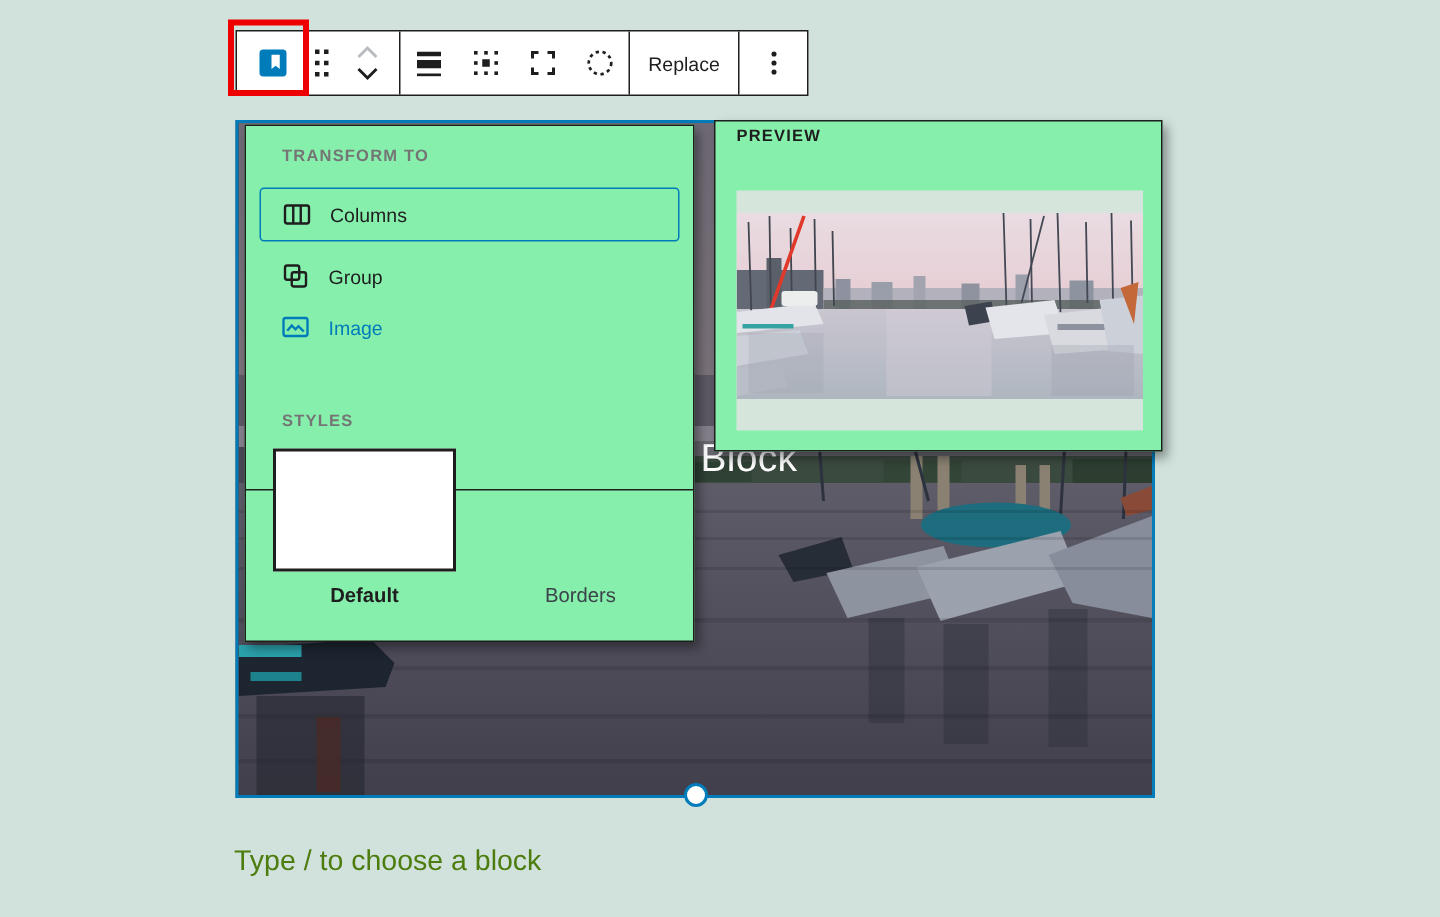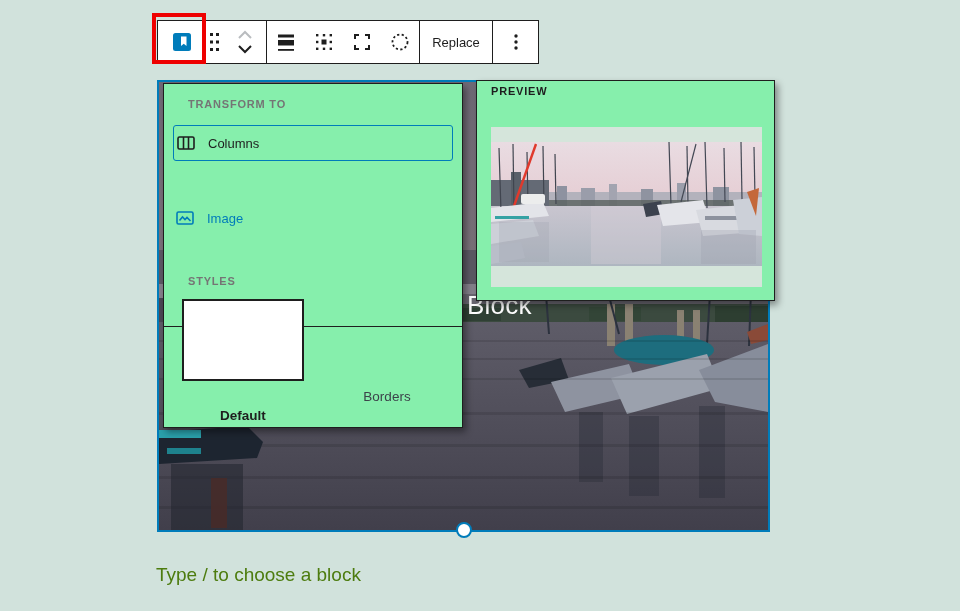--- a/index.html
+++ b/index.html
@@ -59,34 +59,34 @@
   .pop-header{
     position:absolute;font-size:11px;font-weight:bold;letter-spacing:.8px;
     text-transform:uppercase;color:#757575;
   }
   .hdr-transform{left:24px;top:14px;}
   .hdr-styles{left:24px;top:179px;margin-top:12px;}
   .hdr-preview{left:14px;top:4px;color:#1e1e1e;}
 
   .menu-item{
     position:absolute;left:9px;width:280px;height:32px;display:flex;align-items:center;
-    gap:10px;padding-left:0;box-sizing:border-box;cursor:pointer;border-radius:3px;
+    gap:10px;padding-left:12px;box-sizing:border-box;cursor:pointer;border-radius:3px;
     font-size:13px;color:#1e1e1e;
   }
   .mi-columns{top:41px;height:36px;border:1.5px solid #007cba;}
   .mi-group{top:84px;}
   .mi-image{top:118px;color:#007cba;}
   .pop-divider{position:absolute;left:0;top:242px;width:100%;height:1px;background:#1e1e1e;}
 
   .style-default-box{
     position:absolute;left:18px;top:215px;width:122px;height:82px;
     background:#ffffff;border:2px solid #1e1e1e;box-sizing:border-box;cursor:pointer;
   }
   .style-label{position:absolute;top:305px;font-size:13.5px;text-align:center;}
-  .lbl-default{left:18px;width:122px;font-weight:bold;color:#1e1e1e;margin-top:19px;}
+  .lbl-default{left:18px;width:122px;font-weight:bold;color:#1e1e1e;}
   .lbl-borders{left:160px;width:126px;color:#3c434a;}
 
   .preview-frame{
     position:absolute;left:14px;top:46px;width:271px;height:160px;background:#d5e5db;overflow:hidden;
   }
   .preview-frame svg{position:absolute;left:0;top:15px;width:271px;height:124px;display:block;}
 
   
   .placeholder{
     position:absolute;left:156px;top:564px;font-size:19px;color:#4d7c0f;z-index:2;
@@ -261,20 +261,27 @@
 
     <div class="menu-item mi-columns">
       <svg width="24" height="24" viewBox="0 0 24 24">
         <rect x="4" y="6" width="16" height="12" rx="1.5" fill="none" stroke="#1e1e1e" stroke-width="1.6"></rect>
         <line x1="9.5" y1="6" x2="9.5" y2="18" stroke="#1e1e1e" stroke-width="1.6"></line>
         <line x1="14.5" y1="6" x2="14.5" y2="18" stroke="#1e1e1e" stroke-width="1.6"></line>
       </svg>
       <span>Columns</span>
     </div>
 
+    <div class="menu-item mi-group">
+      <svg width="24" height="24" viewBox="0 0 24 24">
+        <rect x="5" y="5" width="9.5" height="9.5" rx="1.5" fill="none" stroke="#1e1e1e" stroke-width="1.6"></rect>
+        <rect x="9.5" y="9.5" width="9.5" height="9.5" rx="1.5" fill="none" stroke="#1e1e1e" stroke-width="1.6"></rect>
+      </svg>
+      <span>Group</span>
+    </div>
 
     <div class="menu-item mi-image">
       <svg width="24" height="24" viewBox="0 0 24 24">
         <rect x="4" y="6" width="16" height="12" rx="1.5" fill="none" stroke="#007cba" stroke-width="1.6"></rect>
         <polyline points="6.5,14.5 9.5,11 12,13.5 14,11.5 17.5,15" fill="none" stroke="#007cba" stroke-width="1.6"></polyline>
       </svg>
       <span>Image</span>
     </div>
 
     <div class="pop-divider"></div>

